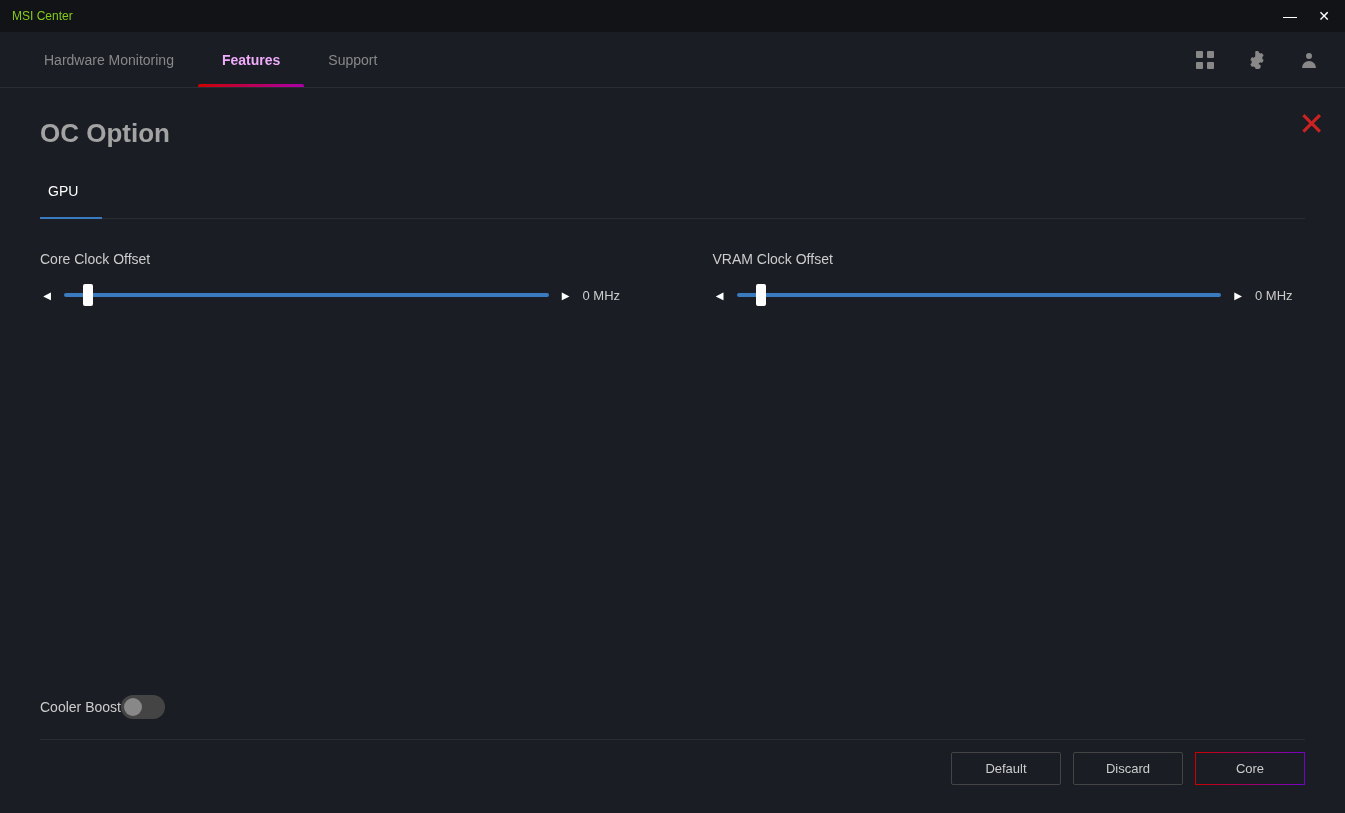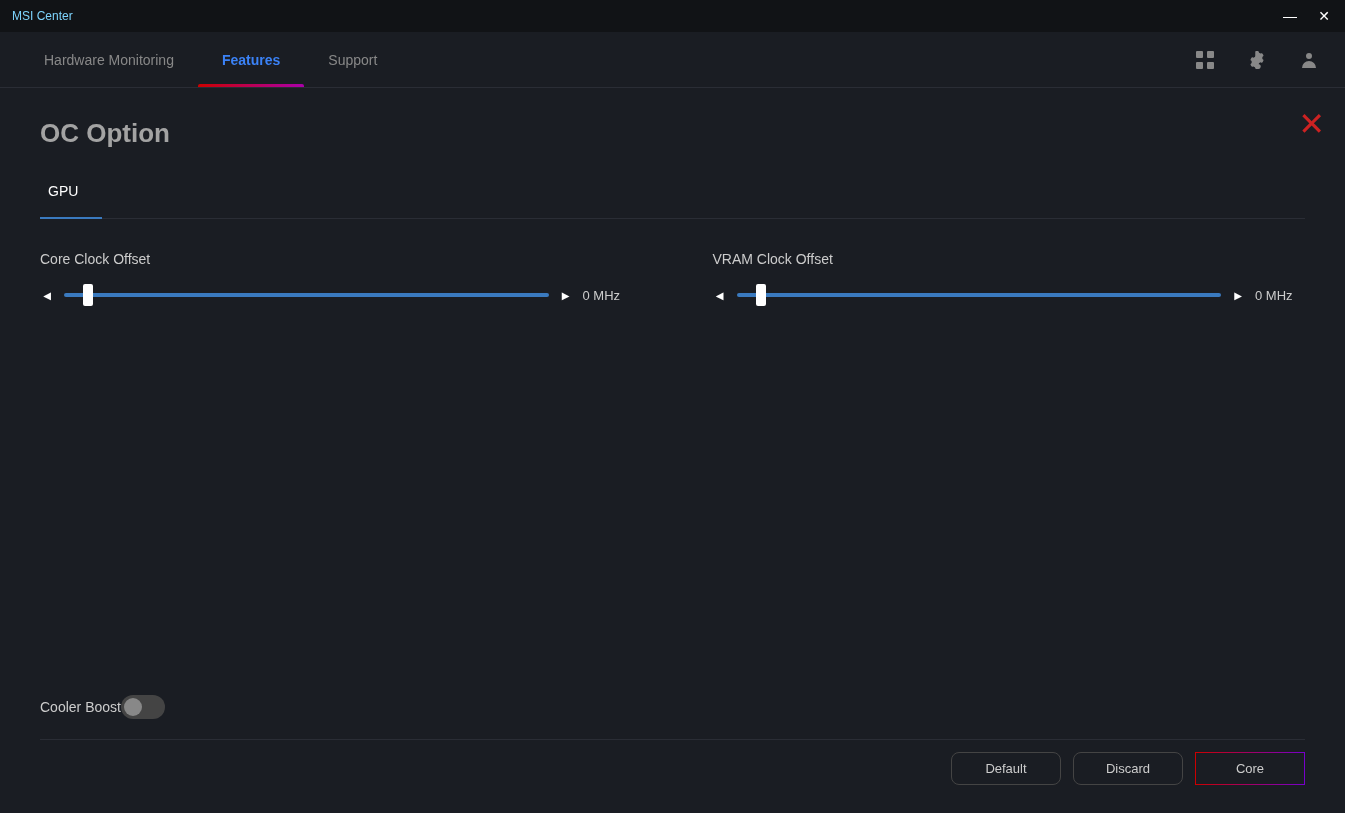--- a/index.html
+++ b/index.html
@@ -19,21 +19,21 @@
       background: #111316;
       height: 32px;
       display: flex;
       align-items: center;
       justify-content: space-between;
       padding: 0 12px;
       position: relative;
     }
     .title-bar-title {
       font-size: 12px;
-      color: #7dd3fc;
+      color: #84cc16;
     }
     .title-bar-controls {
       display: flex;
       gap: 16px;
       align-items: center;
     }
     .title-bar-btn {
       font-size: 14px;
       color: #cccccc;
       cursor: pointer;
@@ -69,21 +69,21 @@
       padding: 0 24px;
       height: 100%;
       display: flex;
       align-items: center;
       font-size: 14px;
       color: #888;
       cursor: pointer;
       position: relative;
     }
     .nav-tab.active {
-      color: #3b82f6;
+      color: #f0abfc;
       font-weight: 600;
     }
     .nav-tab.active::after {
       content: '';
       position: absolute;
       bottom: 0;
       left: 0;
       right: 0;
       height: 3px;
       background: linear-gradient(90deg, #cc0000, #aa00aa);
@@ -251,21 +251,21 @@
     .footer-buttons {
       display: flex;
       justify-content: flex-end;
       gap: 12px;
       padding: 12px 0 8px 0;
       border-top: 1px solid #2a2d35;
     }
     .footer-btn {
       min-width: 110px;
       padding: 8px 16px;
-      border-radius: 8px;
+      border-radius: 2px;
       font-size: 13px;
       cursor: pointer;
       border: 1px solid #444;
       background: transparent;
       color: #cccccc;
     }
     .footer-btn.save {
       border: 1px solid;
       border-image: linear-gradient(90deg, #cc0000, #7700cc) 1;
       color: #cccccc;

